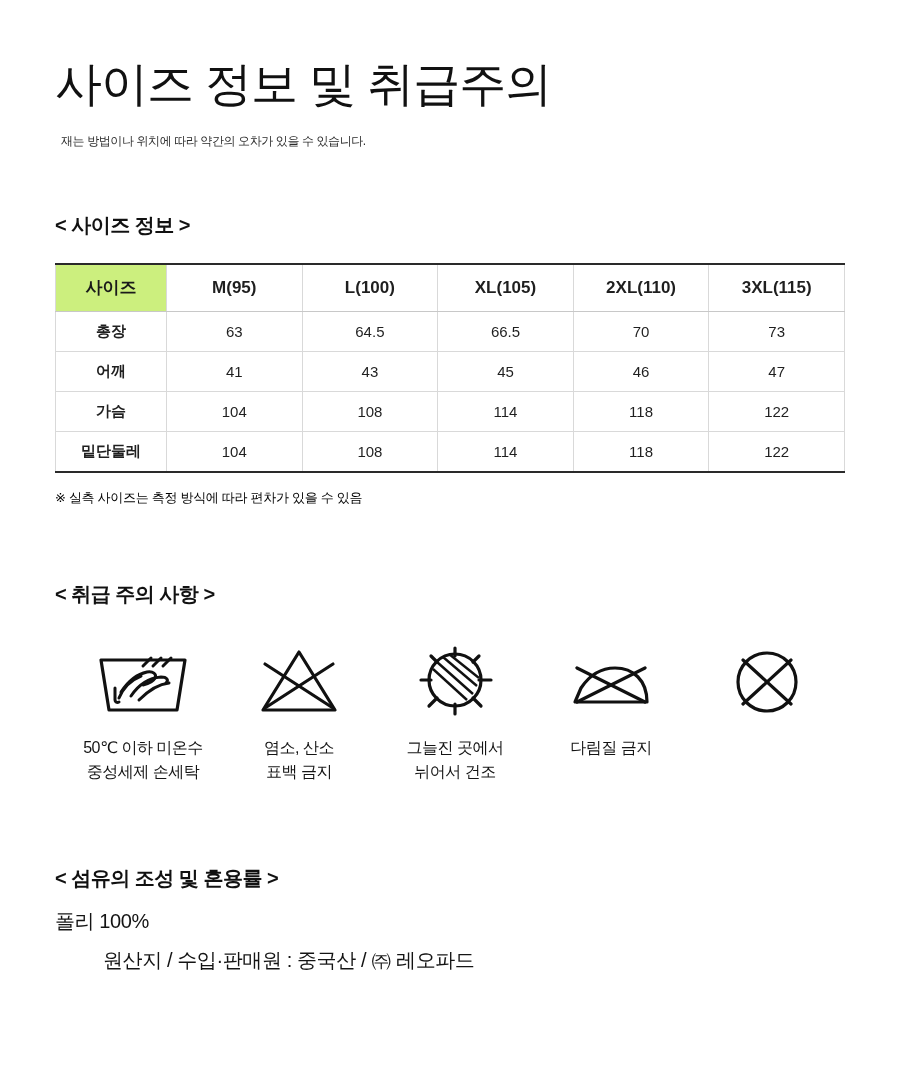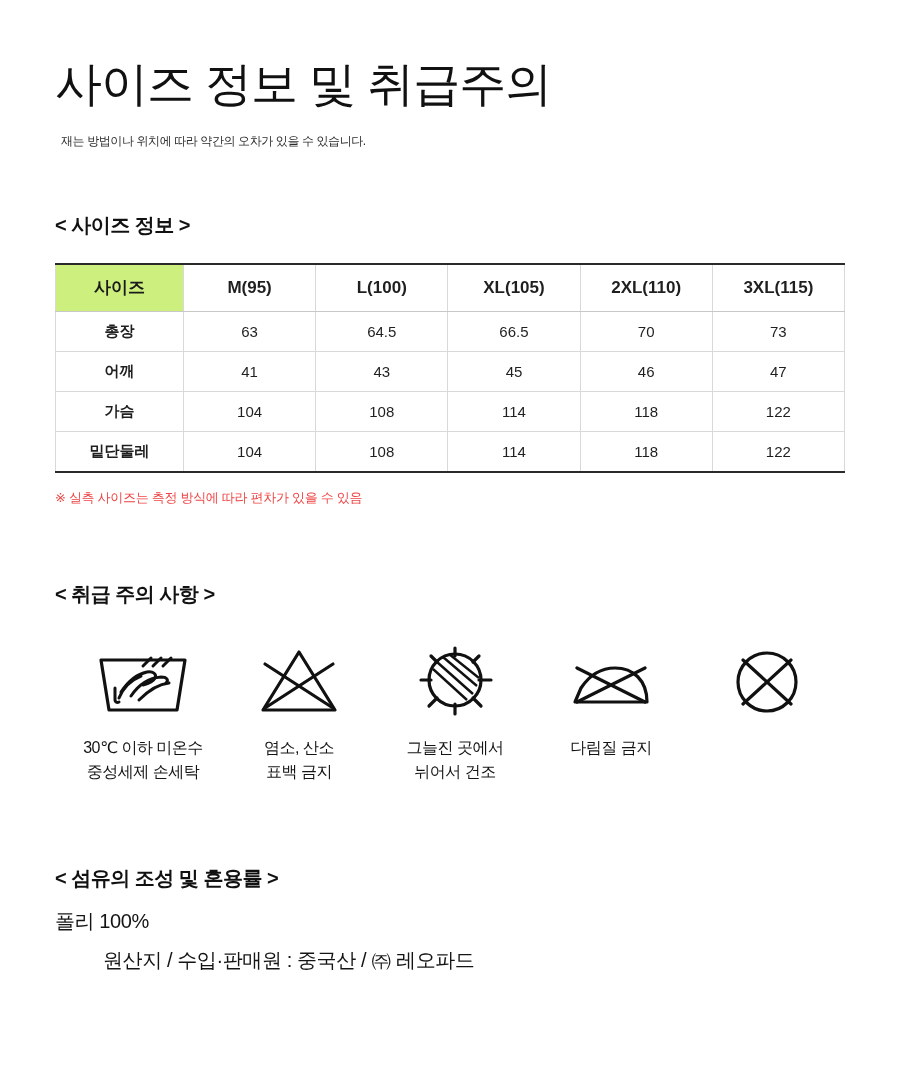--- a/index.html
+++ b/index.html
@@ -79,26 +79,26 @@
     background: #ccef7e;
     color: #1a1a1a;
   }
   .size-table tbody tr td:first-child {
     font-weight: 700;
     font-size: 15px;
   }
   .size-table tbody tr:last-child td {
     border-bottom: 2px solid #2a2a2a;
   }
-  .size-table th:first-child, .size-table td:first-child { width: 128px; }
+  .size-table th:first-child, .size-table td:first-child { width: 111px; }
 
   .table-note {
     margin-top: 16px;
     font-size: 13px;
-    color: #ef4444;
+    color: #000000;
     letter-spacing: -0.3px;
   }
 
   
   .care-row {
     display: flex;
     align-items: flex-start;
     justify-content: flex-start;
     gap: 0;
     margin-top: 34px;
@@ -200,21 +200,21 @@
         <svg width="104" height="76" viewBox="0 0 104 76" fill="none" xmlns="http://www.w3.org/2000/svg">
           <path d="M10 16 H94 L86 66 H18 Z" stroke="#111" stroke-width="3.2" stroke-linejoin="round"></path>
           <path d="M30 48 C38 36 46 30 56 28 C62 27 66 30 64 34 C62 38 56 40 52 41" stroke="#111" stroke-width="3" stroke-linecap="round" fill="none"></path>
           <path d="M40 52 C48 40 58 34 70 33 C76 33 78 36 75 39" stroke="#111" stroke-width="3" stroke-linecap="round" fill="none"></path>
           <path d="M48 56 C58 46 68 40 78 39" stroke="#111" stroke-width="3" stroke-linecap="round" fill="none"></path>
           <path d="M28 54 C32 44 40 36 50 32" stroke="#111" stroke-width="3" stroke-linecap="round" fill="none"></path>
           <path d="M24 44 L24 56 C24 58 26 59 28 58" stroke="#111" stroke-width="3" stroke-linecap="round" fill="none"></path>
           <path d="M62 22 L70 14 M72 22 L80 14 M52 22 L60 14" stroke="#111" stroke-width="3" stroke-linecap="round"></path>
         </svg>
       </div>
-      <div class="care-label">30℃ 이하 미온수
+      <div class="care-label">50℃ 이하 미온수
 중성세제 손세탁</div>
     </div>
 
     <div class="care-item">
       <div class="care-symbol">
         <svg width="104" height="76" viewBox="0 0 104 76" fill="none" xmlns="http://www.w3.org/2000/svg">
           <path d="M52 8 L88 66 H16 Z" stroke="#111" stroke-width="3.2" stroke-linejoin="round"></path>
           <path d="M18 20 L86 64" stroke="#111" stroke-width="3.2" stroke-linecap="round"></path>
           <path d="M86 20 L18 64" stroke="#111" stroke-width="3.2" stroke-linecap="round"></path>
         </svg>

